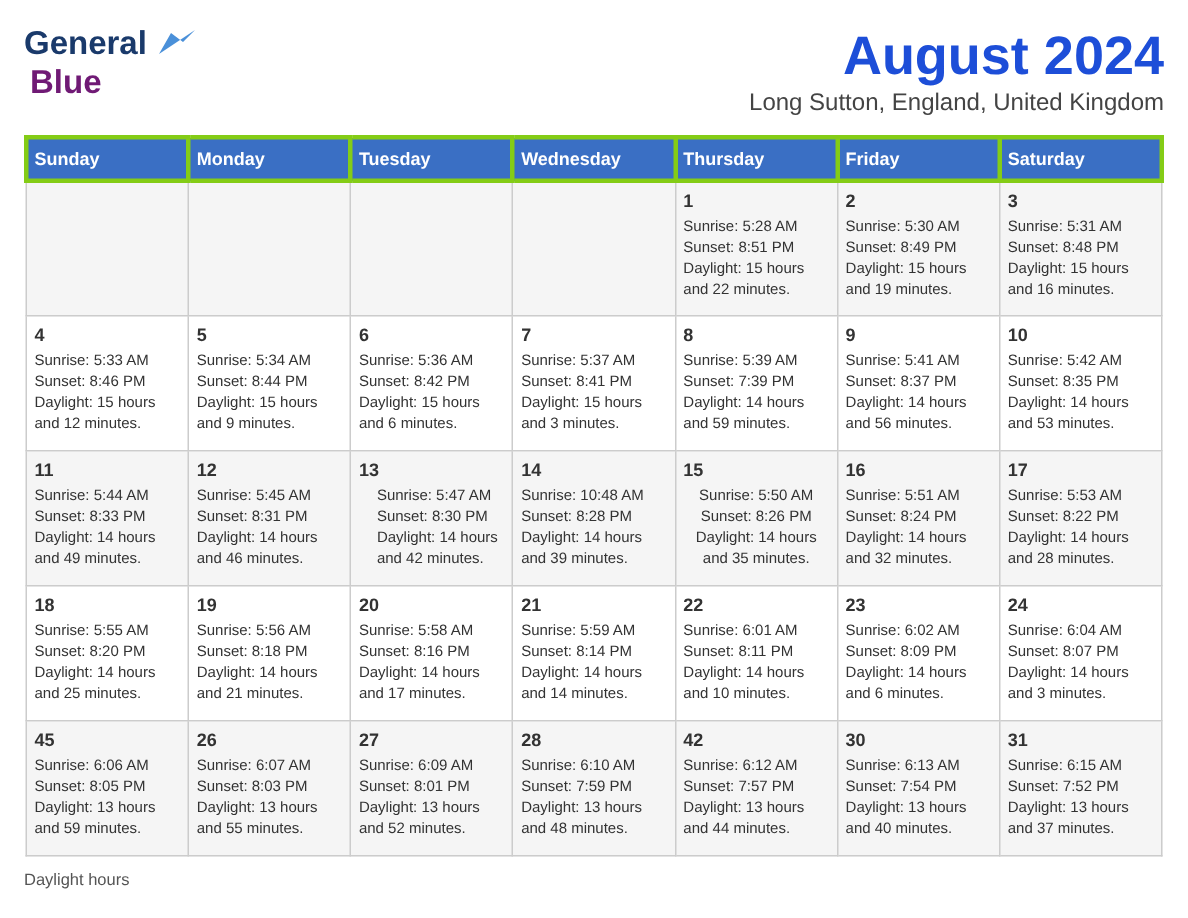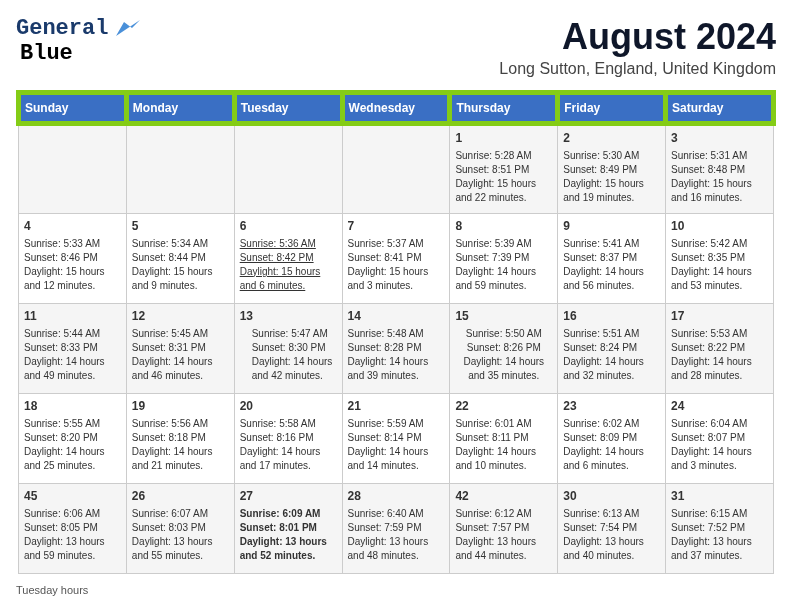--- a/index.html
+++ b/index.html
@@ -20,40 +20,40 @@
       display: flex;
       flex-direction: column;
       align-items: flex-start;
     }
     .title-area {
       text-align: right;
     }
     .main-title {
       font-size: 36px;
       font-weight: bold;
-      color: #0f172a;
+      color: #1d4ed8;
     }
     .subtitle {
       font-size: 16px;
       color: #444;
       margin-top: 2px;
     }
     .calendar-table {
       width: 100%;
       border-collapse: collapse;
       font-size: 10.5px;
     }
     .calendar-table thead tr th {
       background-color: #3a6fc4;
       color: #fff;
       padding: 6px 4px;
       text-align: left;
       font-weight: bold;
       font-size: 12px;
-      border: 5px solid #84cc16;
+      border: 3px solid #84cc16;
     }
     .calendar-table tbody tr td {
       border: 1px solid #ccc;
       vertical-align: top;
       padding: 4px 5px;
       min-height: 80px;
       height: 90px;
       width: calc(100% / 7);
       color: #333;
       line-height: 1.4;
@@ -78,29 +78,29 @@
       margin-top: 10px;
       font-size: 11px;
       color: #555;
     }
   </style>
 </head>
 <body>
 
 <div class="header-area">
   <div class="logo">
-    <div style="display:flex; align-items:center; gap:4px;font-family:Liberation Mono, monospace;">
+    <div style="display:flex; align-items:center; gap:4px;">
       <div>
         <div style="display:flex; align-items:center;">
           <span style="font-size:22px; font-weight:bold; color:#1a3a6b;">General</span>
           <svg width="32" height="22" viewBox="0 0 32 22">
             <polygon points="8,18 16,4 24,10 32,2" fill="#4a90d9"></polygon>
           </svg>
         </div>
-        <span style="font-size:22px; font-weight:bold; color:#000000; margin-left:4px;">Blue</span>
+        <span style="font-size:22px; font-weight:bold; color:#701a75; margin-left:4px;">Blue</span>
       </div>
     </div>
   </div>
   <div class="title-area">
     <div class="main-title">August 2024</div>
     <div class="subtitle">Long Sutton, England, United Kingdom</div>
   </div>
 </div>
 
 <table class="calendar-table">
@@ -148,21 +148,21 @@
 Daylight: 15 hours and 12 minutes.</div>
         </td>
         <td>
           <span class="day-num">5</span>
           <div class="day-info" style="white-space: pre-line;">Sunrise: 5:34 AM
 Sunset: 8:44 PM
 Daylight: 15 hours and 9 minutes.</div>
         </td>
         <td>
           <span class="day-num">6</span>
-          <div class="day-info" style="white-space: pre-line; text-decoration: underline;">Sunrise: 5:36 AM
+          <div class="day-info" style="white-space: pre-line;">Sunrise: 5:36 AM
 Sunset: 8:42 PM
 Daylight: 15 hours and 6 minutes.</div>
         </td>
         <td>
           <span class="day-num">7</span>
           <div class="day-info" style="white-space: pre-line;">Sunrise: 5:37 AM
 Sunset: 8:41 PM
 Daylight: 15 hours and 3 minutes.</div>
         </td>
         <td>
@@ -198,21 +198,21 @@
 Daylight: 14 hours and 46 minutes.</div>
         </td>
         <td>
           <span class="day-num">13</span>
           <div class="day-info" style="white-space: pre-line; margin-left: 12px;">Sunrise: 5:47 AM
 Sunset: 8:30 PM
 Daylight: 14 hours and 42 minutes.</div>
         </td>
         <td>
           <span class="day-num">14</span>
-          <div class="day-info" style="white-space: pre-line;">Sunrise: 5:48 AM
+          <div class="day-info" style="white-space: pre-line;">Sunrise: 10:48 AM
 Sunset: 8:28 PM
 Daylight: 14 hours and 39 minutes.</div>
         </td>
         <td>
           <span class="day-num">15</span>
           <div class="day-info" style="white-space: pre-line; text-align: center;">Sunrise: 5:50 AM
 Sunset: 8:26 PM
 Daylight: 14 hours and 35 minutes.</div>
         </td>
         <td>
@@ -280,27 +280,27 @@
 Daylight: 13 hours and 59 minutes.</div>
         </td>
         <td>
           <span class="day-num">26</span>
           <div class="day-info" style="white-space: pre-line;">Sunrise: 6:07 AM
 Sunset: 8:03 PM
 Daylight: 13 hours and 55 minutes.</div>
         </td>
         <td>
           <span class="day-num">27</span>
-          <div class="day-info" style="white-space: pre-line; font-weight: bold;">Sunrise: 6:09 AM
+          <div class="day-info" style="white-space: pre-line;">Sunrise: 6:09 AM
 Sunset: 8:01 PM
 Daylight: 13 hours and 52 minutes.</div>
         </td>
         <td>
           <span class="day-num">28</span>
-          <div class="day-info" style="white-space: pre-line;">Sunrise: 6:40 AM
+          <div class="day-info" style="white-space: pre-line;">Sunrise: 6:10 AM
 Sunset: 7:59 PM
 Daylight: 13 hours and 48 minutes.</div>
         </td>
         <td>
           <span class="day-num">42</span>
           <div class="day-info" style="white-space: pre-line;">Sunrise: 6:12 AM
 Sunset: 7:57 PM
 Daylight: 13 hours and 44 minutes.</div>
         </td>
         <td>
@@ -312,13 +312,13 @@
         <td>
           <span class="day-num">31</span>
           <div class="day-info" style="white-space: pre-line;">Sunrise: 6:15 AM
 Sunset: 7:52 PM
 Daylight: 13 hours and 37 minutes.</div>
         </td>
       </tr>
     </tbody>
 </table>
 
-<div class="footer-note">Tuesday hours</div>
+<div class="footer-note">Daylight hours</div>
 
 </body></html>

